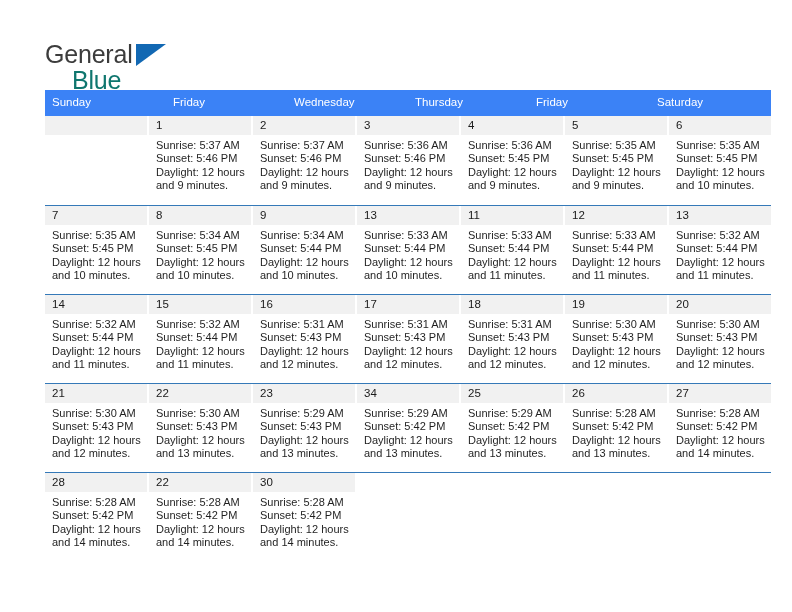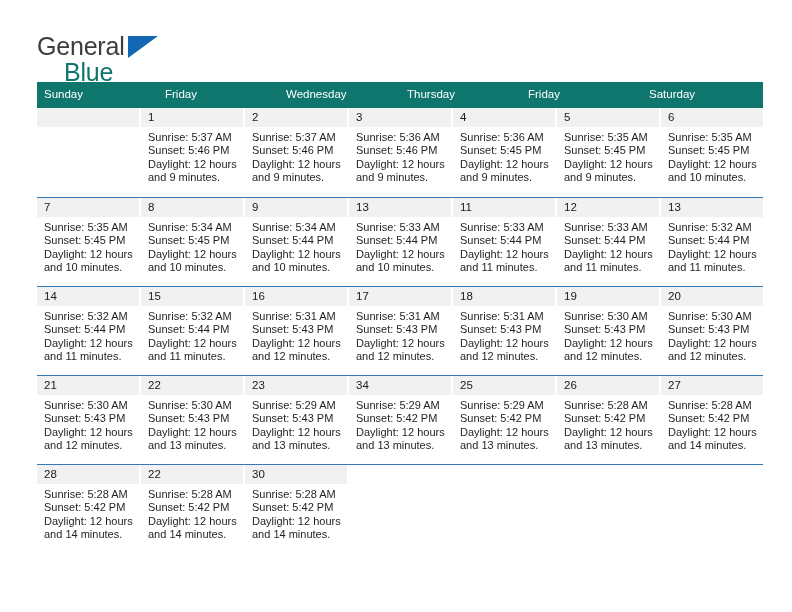--- a/index.html
+++ b/index.html
@@ -13,21 +13,21 @@
     height: 612px;
     font-family: "Liberation Sans", sans-serif;
     color: #1a1a1a;
     overflow: hidden;
   }
 
   .page {
     position: relative;
     width: 728px;
     height: 612px;
-    padding: 4px;
+    padding: 12px;
   }
 
   
   .top-bar {
     display: flex;
     align-items: flex-start;
     justify-content: space-between;
     padding: 26px 33px 0 33px;
     height: 78px;
   }
@@ -84,21 +84,21 @@
   }
 
   
   .calendar {
     margin: 0 33px;
     width: 726px;
   }
 
   .weekday-row {
     display: flex;
-    background: #0f766e;
+    background: #3b82f6;
   }
   .weekday-cell {
     flex: 1 1 0;
     color: #ffffff;
     font-size: 11.5px;
     padding: 6px 0 6px 7px;
     line-height: 1.2;
     white-space: nowrap;
   }
 

